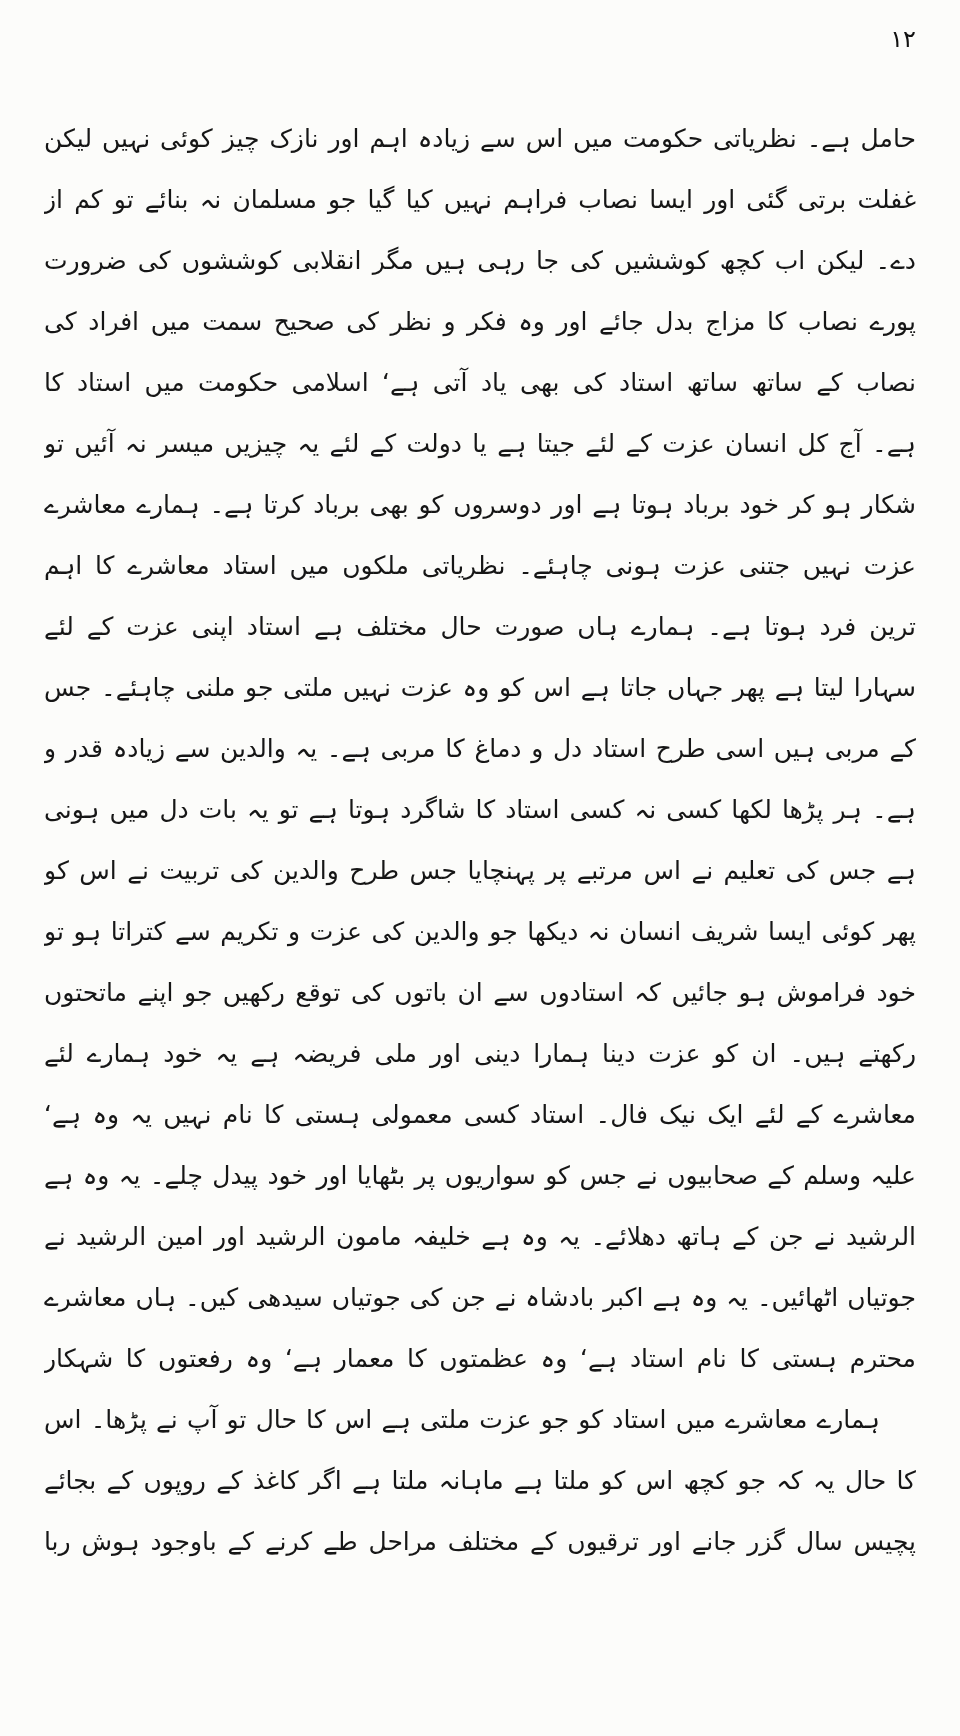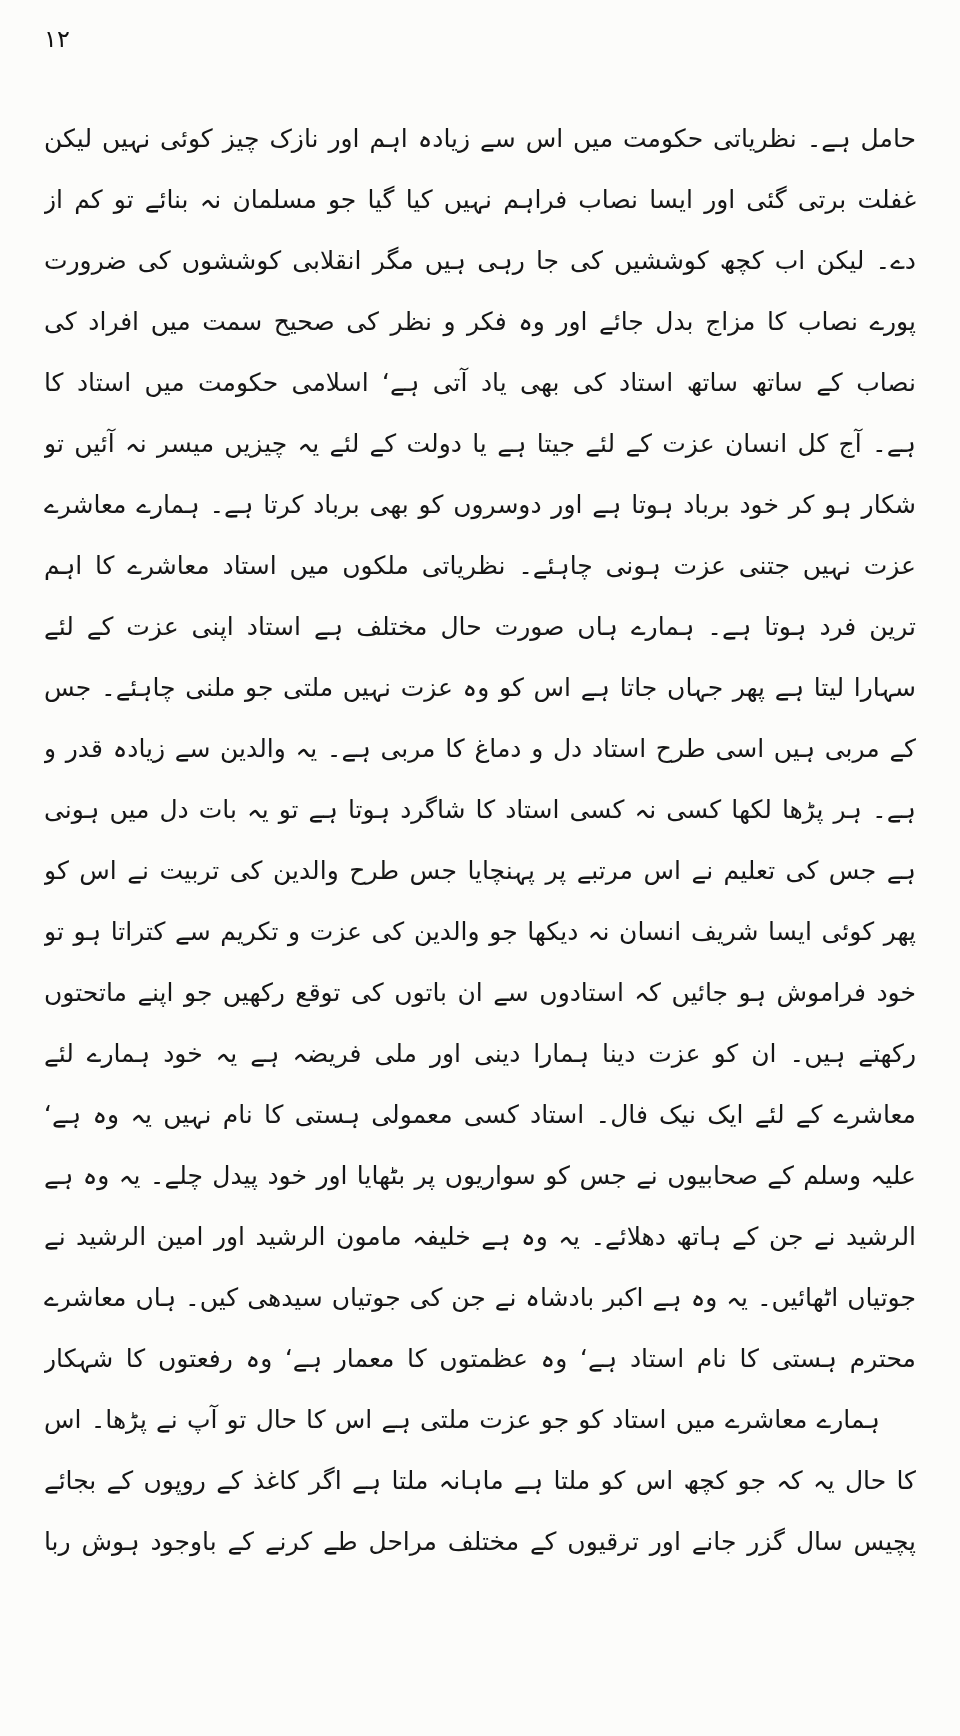--- a/index.html
+++ b/index.html
@@ -13,21 +13,21 @@
     height: 1736px;
     margin: 0 auto;
     background: #fcfcfa;
     color: #161616;
     font-family: "DejaVu Sans", sans-serif;
     box-sizing: border-box;
     padding: 16px 44px 0 44px;
     overflow: hidden;
   }
   .page-number {
-    text-align: left;
+    text-align: right;
     font-size: 24px;
     line-height: 34px;
     margin-top: 6px;
     margin-bottom: 52px;
     color: #111;
   }
   .text-body {
     direction: rtl;
     unicode-bidi: embed;
     font-size: 25px;

